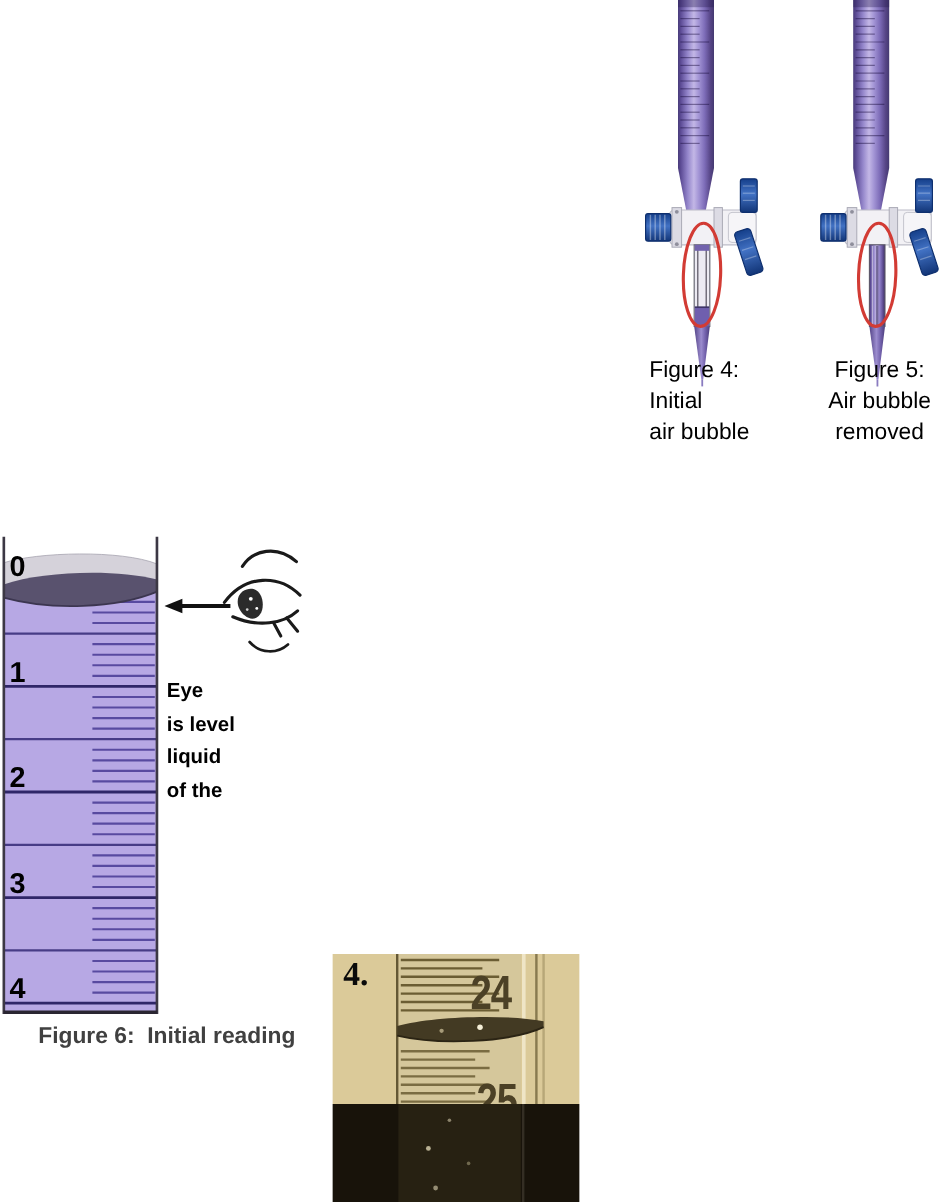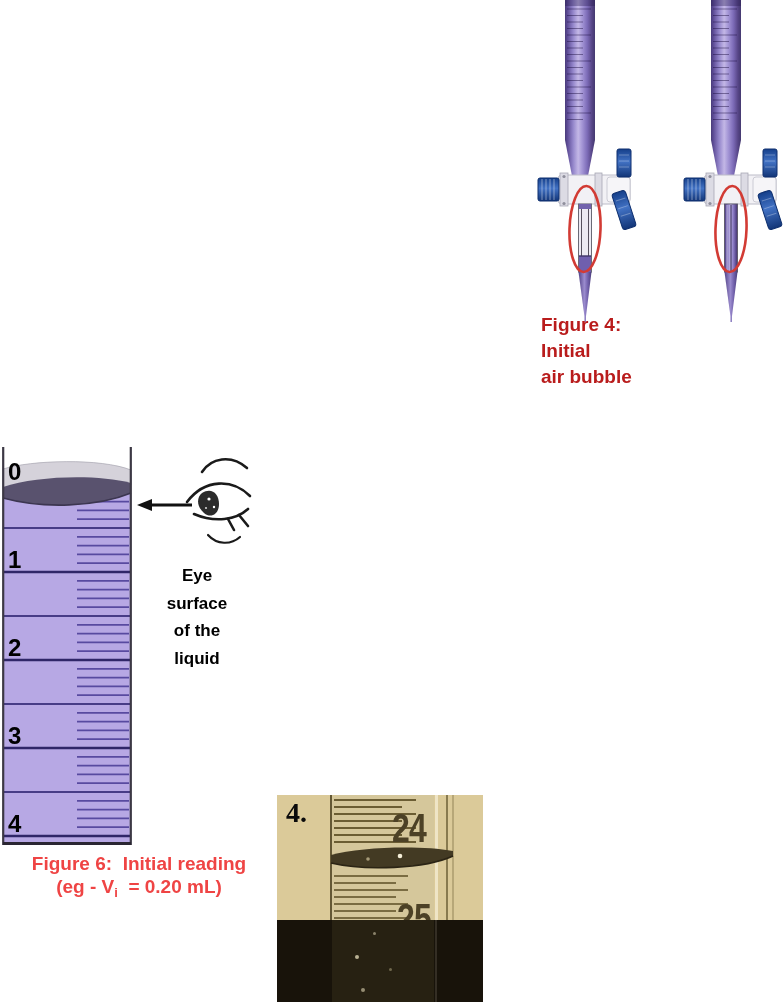--- a/index.html
+++ b/index.html
@@ -4,32 +4,32 @@
 <style>
   html,body{margin:0;padding:0;}
   body{background:#ffffff;}
   .page{position:relative;width:784px;height:1002px;background:#ffffff;overflow:hidden;
         font-family:"Liberation Sans",sans-serif;}
 
   
   .burette-svg{position:absolute;top:0;width:110px;height:330px;}
   #fig4-burette{left:535px;}
   #fig5-burette{left:681px;}
-  .fig-caption{position:absolute;top:312px;font-weight:bold;font-size:19px;line-height:26px;color:#b91c1c;}
+  .fig-caption{position:absolute;top:296px;font-weight:normal;font-size:19px;line-height:26px;color:#000000;}
   #fig4-caption{left:541px;width:110px;text-align:left;}
   #fig5-caption{left:681px;width:104px;text-align:center;}
 
   
   #fig6-scale{position:absolute;left:1px;top:447px;width:132px;height:398px;}
   #eye-arrow{position:absolute;left:137px;top:498px;width:56px;height:14px;}
   #eye-sketch{position:absolute;left:181px;top:452px;width:78px;height:100px;}
-  #eye-note{position:absolute;left:139px;top:562px;width:116px;text-align:center;
+  #eye-note{position:absolute;left:139px;top:562px;width:116px;text-align:left;
             font-weight:bold;font-size:17px;line-height:27.5px;color:#000;}
   #fig6-caption{position:absolute;left:10px;top:852px;width:258px;text-align:center;
-            font-weight:bold;font-size:19px;line-height:23px;color:#ef4444;}
+            font-weight:bold;font-size:19px;line-height:23px;color:#404040;}
   #fig6-caption .pre{white-space:pre;}
   #fig6-caption .sub{font-size:13px;vertical-align:-4px;}
 
   
   #photo{position:absolute;left:277px;top:795px;width:206px;height:207px;overflow:hidden;}
   .photo-layer{position:absolute;}
   #photo-tan{left:0;top:0;width:206px;height:125px;}
   #photo-dark{left:0;top:125px;width:206px;height:82px;}
   .vline{position:absolute;top:0;height:207px;}
   #photo-tube-tint-top{left:55px;top:0;width:102px;height:125px;}
@@ -191,20 +191,25 @@
     <line x1="46" y1="205" x2="46" y2="271" stroke="#ffffff" stroke-width="1" opacity="0.45"></line>
     <polygon points="43.5,272 56.5,272 51,316 49.4,316" fill="url(#tipG)"></polygon>
     <line x1="50.2" y1="316" x2="50.2" y2="322" stroke="#8a7cc0" stroke-width="1.5"></line>
     <ellipse cx="50" cy="229" rx="15.5" ry="43" fill="none" stroke="#d23b34" stroke-width="2.6" transform="rotate(2 50 229)"></ellipse>
   </svg>
 
   <div id="fig4-caption" class="fig-caption">
     <div>Figure 4:</div>
     <div>Initial</div>
     <div>air bubble</div>
+  </div>
+  <div id="fig5-caption" class="fig-caption">
+    <div>Figure 5:</div>
+    <div>Air bubble</div>
+    <div>removed</div>
   </div>
 
   <svg id="fig6-scale" viewBox="0 0 132 398">
     <rect x="2" y="24" width="128" height="374" fill="#b7a8e4"></rect>
     <g id="scale-lines">
         <line x1="3" y1="37" x2="129" y2="37" stroke="#2f2668" stroke-width="2.3"></line>
         <line x1="3" y1="81" x2="129" y2="81" stroke="#473c86" stroke-width="1.8"></line>
         <line x1="3" y1="125" x2="129" y2="125" stroke="#2f2668" stroke-width="2.3"></line>
         <line x1="3" y1="169" x2="129" y2="169" stroke="#473c86" stroke-width="1.8"></line>
         <line x1="3" y1="213" x2="129" y2="213" stroke="#2f2668" stroke-width="2.3"></line>
@@ -280,28 +285,27 @@
       <path d="M27,83 C36,93 50,93 59,85" stroke-width="2.2"></path>
     </g>
     <path d="M21,41 C30,35 38,41 38,52 C38,62 30,67 23,61 C16,55 15,46 21,41 Z" fill="#2b2b2b"></path>
     <circle cx="28" cy="47" r="1.6" fill="#fff"></circle>
     <circle cx="33" cy="55" r="1.2" fill="#fff"></circle>
     <circle cx="25" cy="56" r="1.1" fill="#cfcfcf"></circle>
   </svg>
 
   <div id="eye-note">
     <div>Eye</div>
-    <div>surface</div>
+    <div>is level</div>
+    <div>liquid</div>
     <div>of the</div>
-    <div>liquid</div>
   </div>
 
   <div id="fig6-caption">
     <div class="pre">Figure 6:  Initial reading</div>
-    <div><span class="pre">(eg - V</span><span class="sub">i</span><span class="pre">  = 0.20 mL)</span></div>
   </div>
 
   <div id="photo">
     <div id="photo-tan" class="photo-layer" style="background:#dbca99;"></div>
     <div id="photo-tube-tint-top" class="photo-layer" style="background:rgba(208,196,158,0.5);"></div>
 
     <div class="vline" style="left:53px;width:2px;background:rgba(60,50,20,0.75);"></div>
     <div class="vline" style="left:158px;width:3px;background:rgba(255,252,235,0.55);"></div>
     <div class="vline" style="left:169px;width:2px;background:rgba(80,68,30,0.6);"></div>
     <div class="vline" style="left:175px;width:2px;background:rgba(140,125,80,0.45);"></div>

